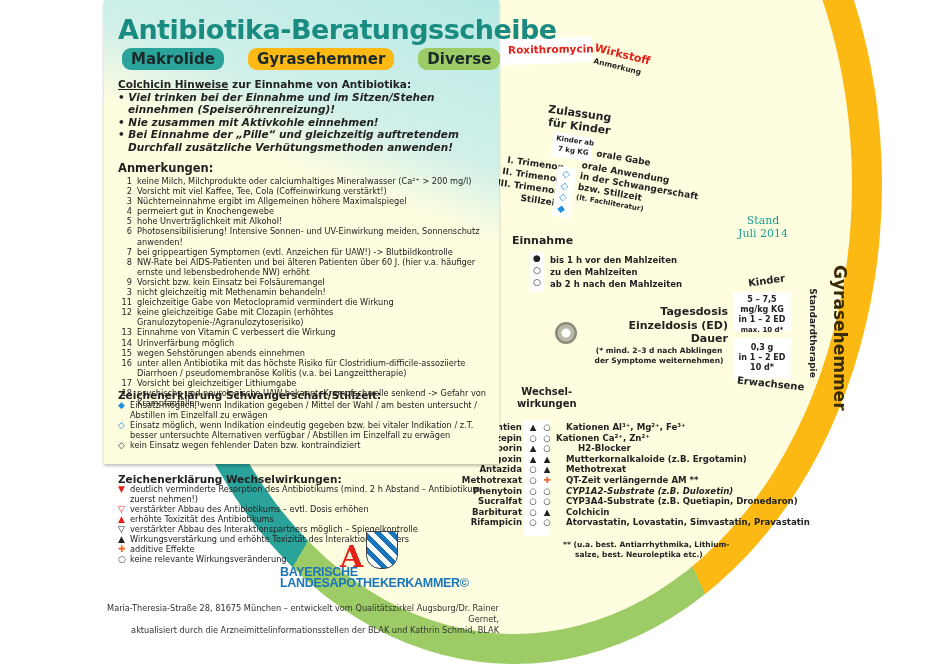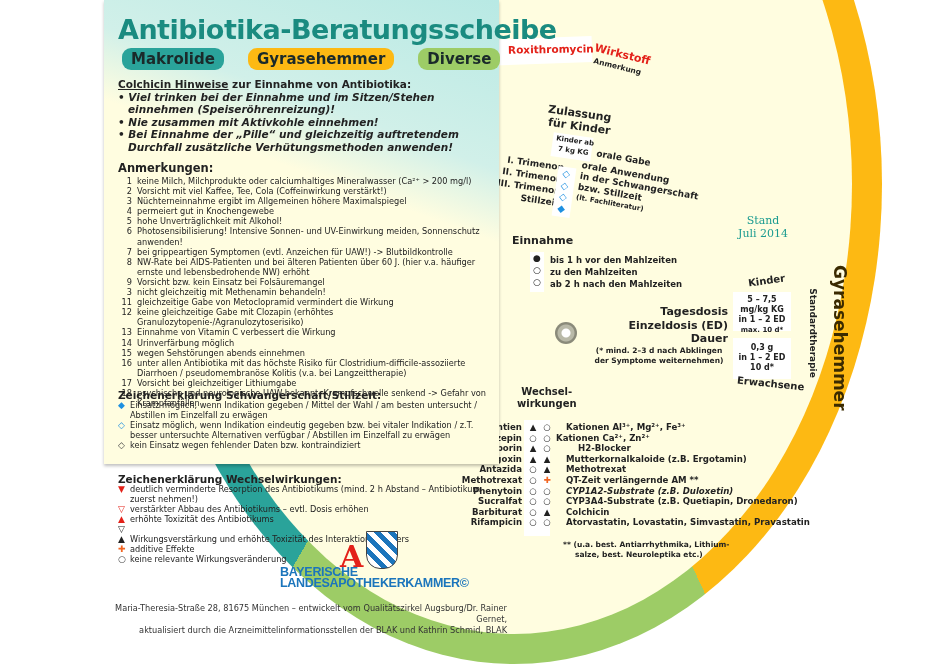--- a/index.html
+++ b/index.html
@@ -36,21 +36,21 @@
   .legend .row { display:flex; }
   .legend .sym { width:12px; flex:none; font-size:9px; }
   .legend2 { position:absolute; left:14px; top:470px; width:370px; font-size:8.2px; line-height:10px; }
   .legend2 .row { display:flex; }
   .legend2 .sym { width:12px; flex:none; font-size:9px; }
   .logo { position:absolute; left:176px; top:553px; }
   .logo .t { font-family:"Liberation Sans", sans-serif; font-weight:bold; color:#1b75bc; font-size:12.5px; line-height:11px; letter-spacing:-0.3px; }
   .apo { position:absolute; left:60px; top:-14px; width:32px; height:30px; color:#e32119; font-weight:bold; font-size:30px; font-family:"DejaVu Serif", serif; }
   .wappen { position:absolute; left:86px; top:-22px; width:30px; height:36px; border:1px solid #444;
             background:repeating-linear-gradient(45deg, #1b75bc 0 5px, #fff 5px 10px); border-radius:0 0 14px 14px; }
-  .addr { position:absolute; left:8px; top:603px; width:395px; text-align:right; font-size:8.2px; line-height:11px; color:#333; padding-right:0; }
+  .addr { position:absolute; left:0; top:603px; width:395px; text-align:right; font-size:8.2px; line-height:11px; color:#333; padding-right:0; }
   
   .abs { position:absolute; white-space:nowrap; }
   .roxi-tab { position:absolute; left:480px; top:38px; width:112px; height:26px; background:#fff; transform:rotate(-2deg); }
   .red { color:#e32119; font-weight:bold; }
   .bold { font-weight:bold; }
   .white-box { position:absolute; background:#fff; }
   .dose { font-size:8px; font-weight:bold; text-align:center; line-height:10px; }
 </style>
 </head>
 <body>
@@ -329,20 +329,21 @@
         <div class="row">
           <span class="sym" style="color:#e32119">▽</span>
           <span>verstärkter Abbau des Antibiotikums – evtl. Dosis erhöhen</span>
         </div>
         <div class="row">
           <span class="sym" style="color:#e32119">▲</span>
           <span>erhöhte Toxizität des Antibiotikums</span>
         </div>
         <div class="row">
           <span class="sym" style="color:#222222">▽</span>
+          <span>verstärkter Abbau des Interaktionspartners möglich – Spiegelkontrolle</span>
         </div>
         <div class="row">
           <span class="sym" style="color:#222222">▲</span>
           <span>Wirkungsverstärkung und erhöhte Toxizität des Interaktionspartners</span>
         </div>
         <div class="row">
           <span class="sym" style="color:#f26522">✚</span>
           <span>additive Effekte</span>
         </div>
         <div class="row">

